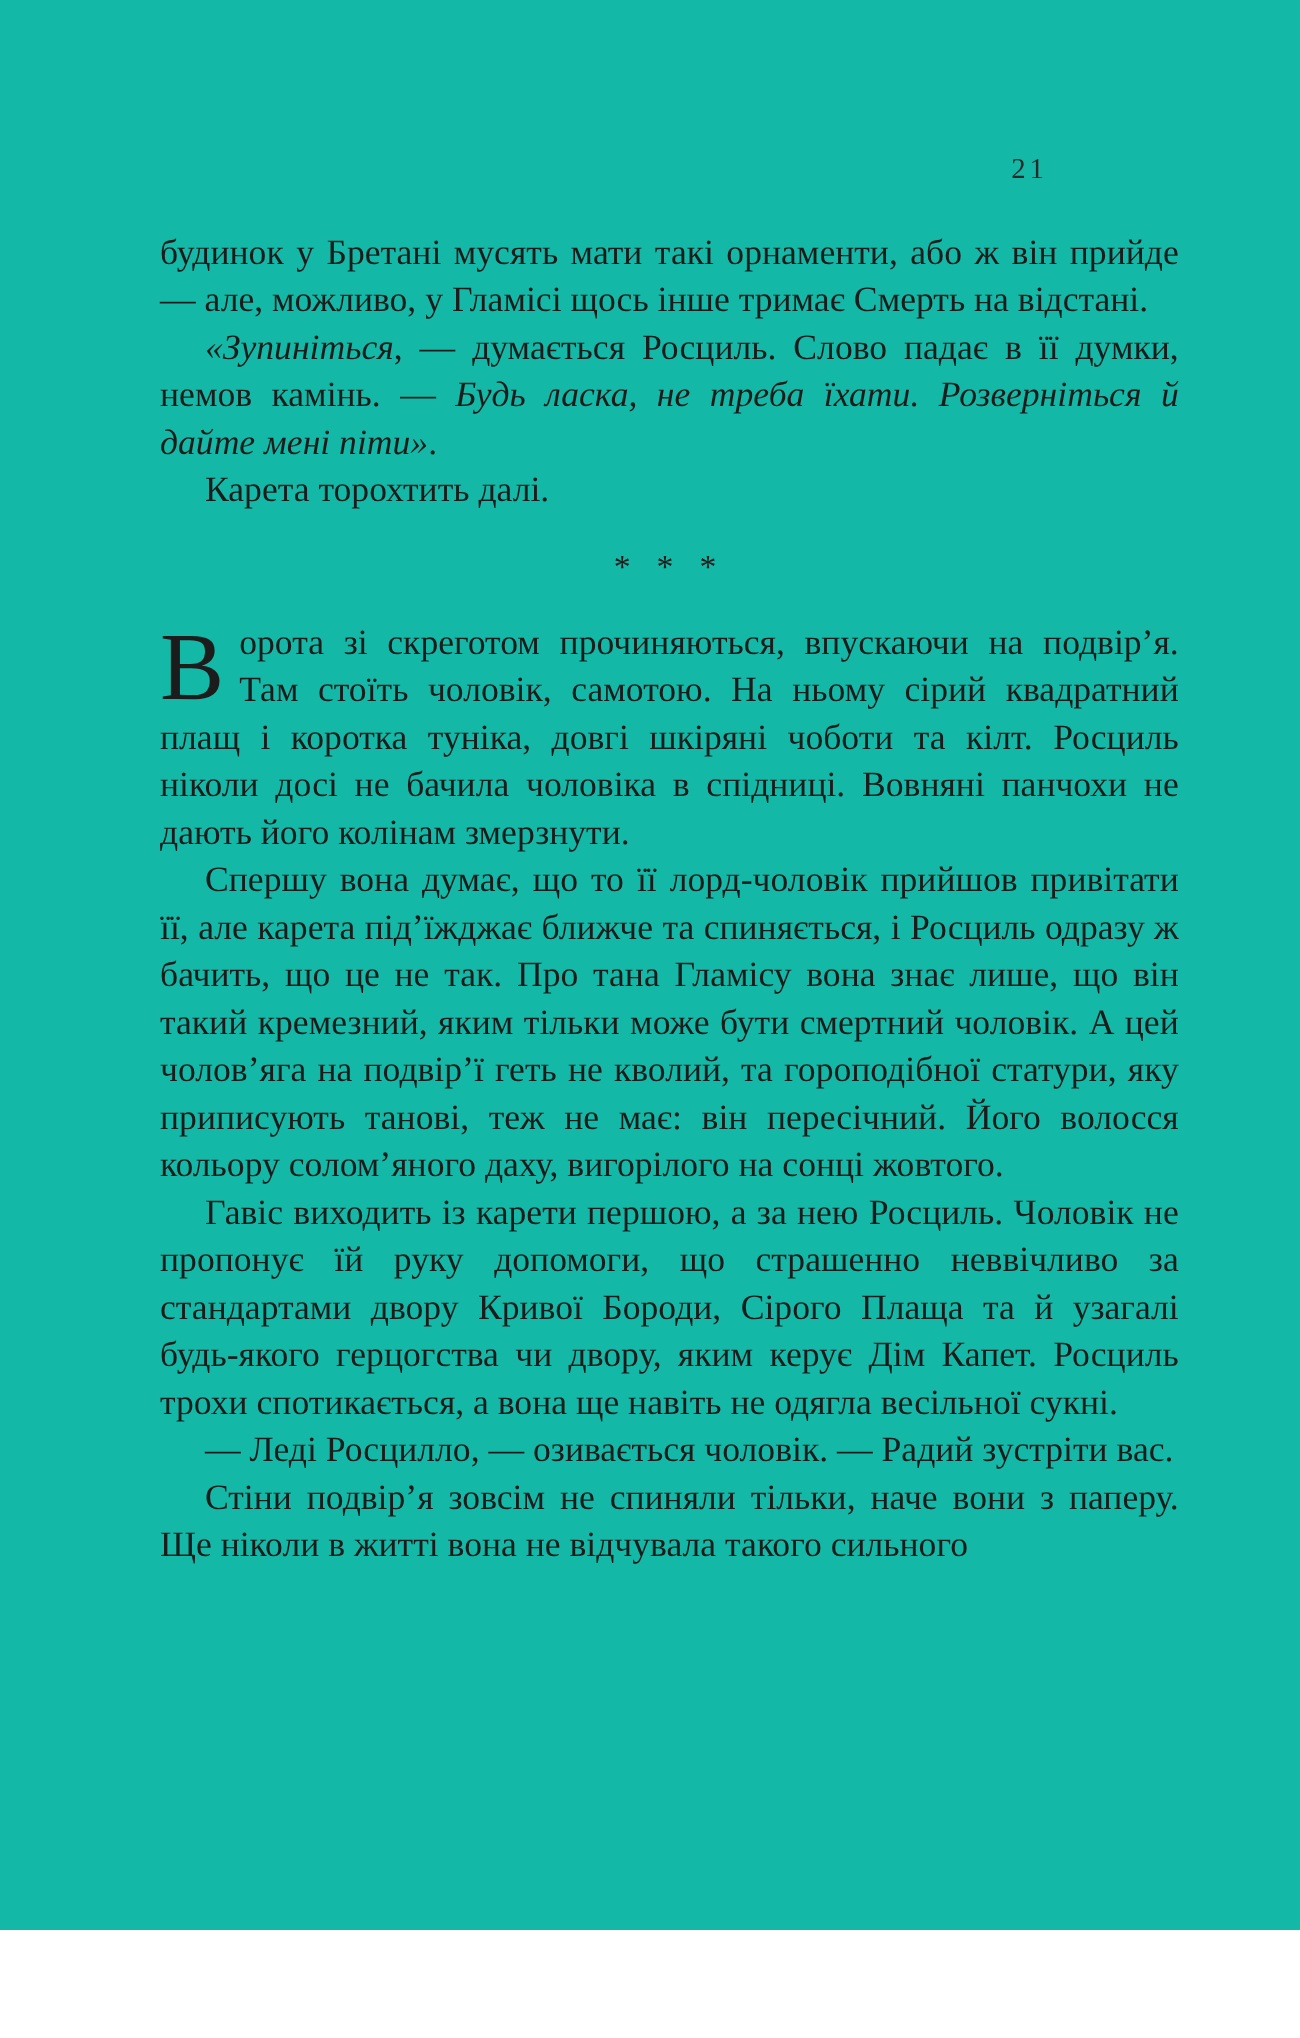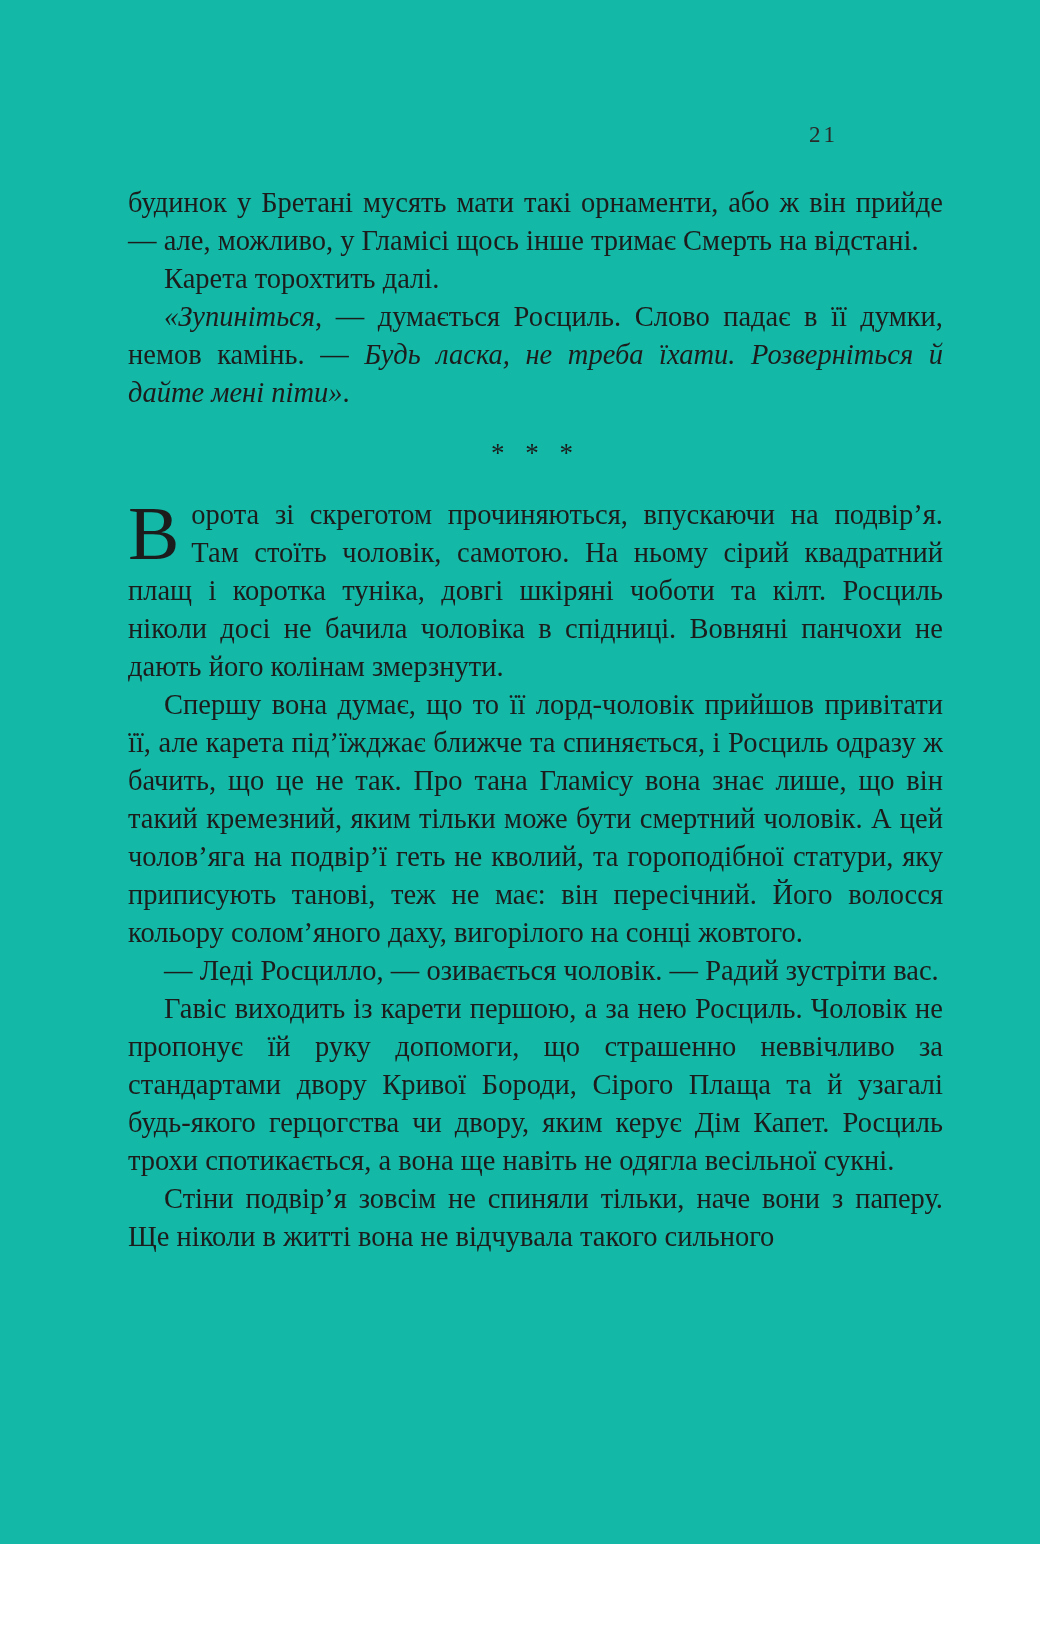--- a/index.html
+++ b/index.html
@@ -62,22 +62,22 @@
     color: #1c1c1c;
   }
 </style>
 </head>
 <body>
 
 <div class="page">
   <div class="page-number">21</div>
   <div class="content">
       <p class="no-indent"><span>будинок у Бретані мусять мати такі орнаменти, або ж він прийде — але, можливо, у Гламісі щось інше тримає Смерть на відстані.</span></p>
+      <p><span class="italic">«Зупиніться</span><span>, — думається Росциль. Слово падає в її думки, немов камінь. — </span><span class="italic">Будь ласка, не треба їхати. Розверніться й дайте мені піти»</span><span>.</span></p>
       <p><span>Карета торохтить далі.</span></p>
-      <p><span class="italic">«Зупиніться</span><span>, — думається Росциль. Слово падає в її думки, немов камінь. — </span><span class="italic">Будь ласка, не треба їхати. Розверніться й дайте мені піти»</span><span>.</span></p>
       <div class="separator">* * *</div>
       <p class="no-indent dropcap-p"><span class="dropcap">В</span><span>орота зі скреготом прочиняються, впускаючи на подвір’я. Там стоїть чоловік, самотою. На ньому сірий квадратний плащ і коротка туніка, довгі шкіряні чоботи та кілт. Росциль ніколи досі не бачила чоловіка в спідниці. Вовняні панчохи не дають його колінам змерзнути.</span></p>
       <p><span>Спершу вона думає, що то її лорд-чоловік прийшов привітати її, але карета під’їжджає ближче та спиняється, і Росциль одразу ж бачить, що це не так. Про тана Гламісу вона знає лише, що він такий кремезний, яким тільки може бути смертний чоловік. А цей чолов’яга на подвір’ї геть не кволий, та гороподібної статури, яку приписують танові, теж не має: він пересічний. Його волосся кольору солом’яного даху, вигорілого на сонці жовтого.</span></p>
+      <p><span>Гавіс виходить із карети першою, а за нею Росциль. Чоловік не пропонує їй руку допомоги, що страшенно неввічливо за стандартами двору Кривої Бороди, Сірого Плаща та й узагалі будь-якого герцогства чи двору, яким керує Дім Капет. Росциль трохи спотикається, а вона ще навіть не одягла весільної сукні.</span></p>
       <p><span>— Леді Росцилло, — озивається чоловік. — Радий зустріти вас.</span></p>
-      <p><span>Гавіс виходить із карети першою, а за нею Росциль. Чоловік не пропонує їй руку допомоги, що страшенно неввічливо за стандартами двору Кривої Бороди, Сірого Плаща та й узагалі будь-якого герцогства чи двору, яким керує Дім Капет. Росциль трохи спотикається, а вона ще навіть не одягла весільної сукні.</span></p>
       <p><span>Стіни подвір’я зовсім не спиняли тільки, наче вони з паперу. Ще ніколи в житті вона не відчувала такого сильного</span></p>
     </div>
 </div>
 
 </body></html>

